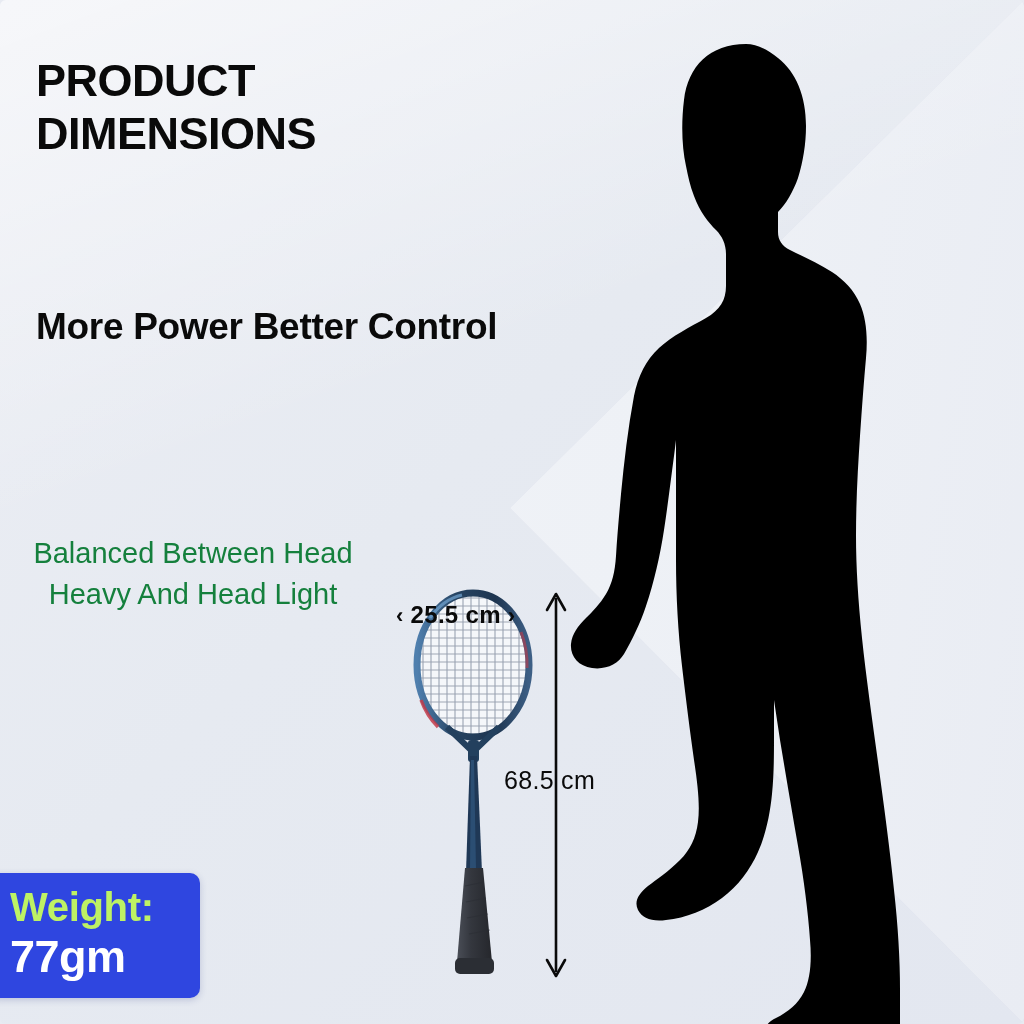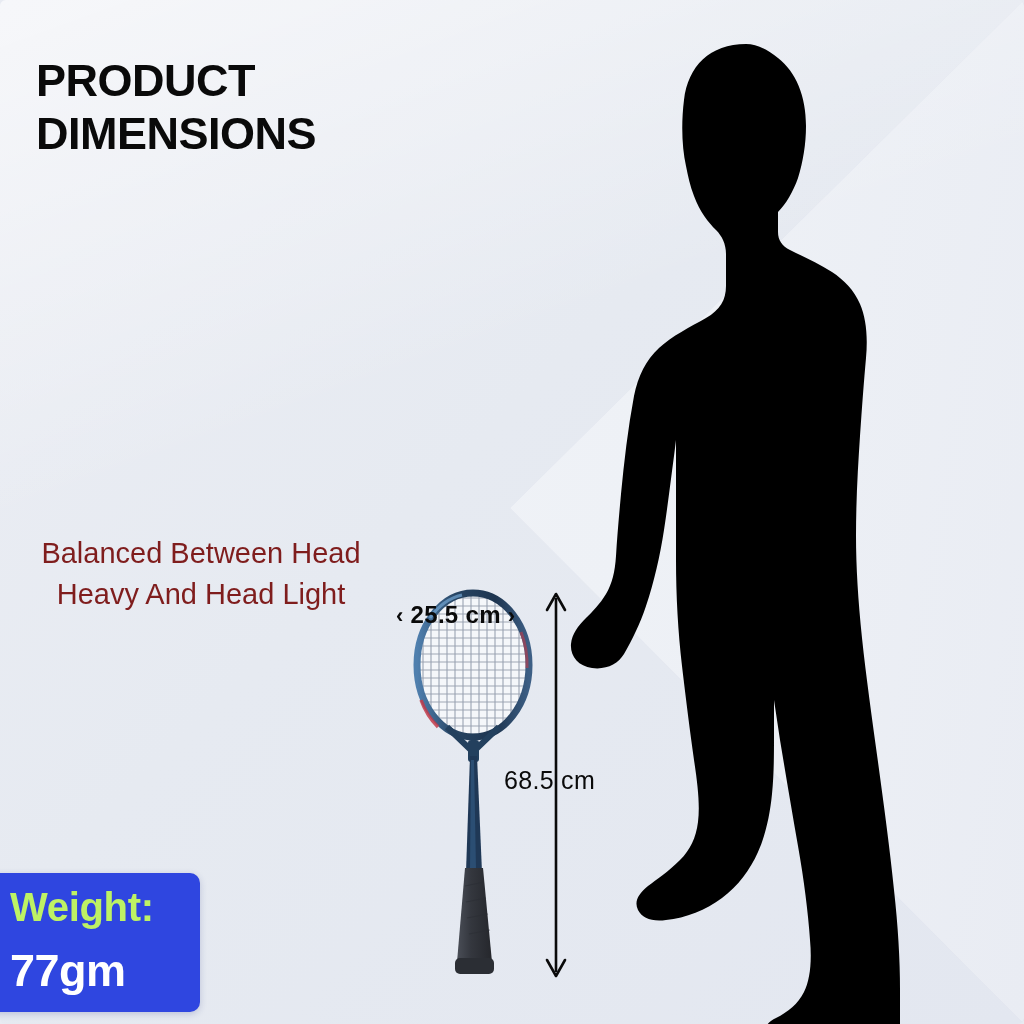--- a/index.html
+++ b/index.html
@@ -33,40 +33,40 @@
     position:absolute;left:36px;top:55px;width:430px;
     font-size:45px;font-weight:bold;line-height:1.17;
     letter-spacing:-0.5px;color:#0a0a0a;
   }
   .subtitle{
     position:absolute;left:36px;top:305px;width:500px;
     font-size:37px;font-weight:bold;line-height:1.18;
     letter-spacing:-0.3px;color:#0a0a0a;
   }
   .body-text{
-    position:absolute;left:16px;top:533px;width:370px;
+    position:absolute;left:8px;top:533px;width:370px;
     font-size:29px;font-weight:normal;line-height:1.42;
-    text-align:center;color:#7f1d1d;
+    text-align:center;color:#15803d;
   }
 
   
   .weight-badge{
     position:absolute;left:-12px;top:873px;
     width:212px;padding:12px 16px 16px 22px;
     background:#2f46e0;border-radius:10px;
     box-shadow:0 2px 7px rgba(40,55,130,.22);
     box-sizing:border-box;
   }
   .weight-label{
     display:block;color:#bef264;font-size:40px;font-weight:bold;
     line-height:1.12;letter-spacing:-0.3px;
   }
   .weight-value{
     display:block;color:#fff;font-size:45px;font-weight:bold;
-    line-height:1.12;letter-spacing:-0.5px;margin-top:16px;
+    line-height:1.12;letter-spacing:-0.5px;margin-top:2px;
   }
 
   
   .dim-width{
     position:absolute;left:396px;top:557px;
     font-size:24px;font-weight:bold;color:#0a0a0a;
     letter-spacing:.3px;white-space:nowrap;margin-top:44px;
   }
   .dim-width .chev{font-weight:bold;font-size:22px;}
   .dim-height{
@@ -241,20 +241,21 @@
     <rect x="455" y="958" width="39" height="16" rx="5" fill="#2b2e34"></rect>
 
     <g stroke="#0a0a0a" stroke-width="2.6" fill="none">
       <line x1="556" y1="598" x2="556" y2="972"></line>
       <path d="M 547 610 L 556 594 L 565 610" stroke-linecap="round" stroke-linejoin="round"></path>
       <path d="M 547 960 L 556 976 L 565 960" stroke-linecap="round" stroke-linejoin="round"></path>
     </g>
   </svg>
 
   <div class="title">PRODUCT DIMENSIONS</div>
+  <div class="subtitle">More Power Better Control</div>
   <div class="body-text">Balanced Between Head Heavy And Head Light</div>
 
   <div class="dim-width">
     <span class="chev">‹</span>
     <span>25.5 cm</span>
     <span class="chev">›</span>
   </div>
   <div class="dim-height">68.5 cm</div>
 
   <div class="weight-badge">

